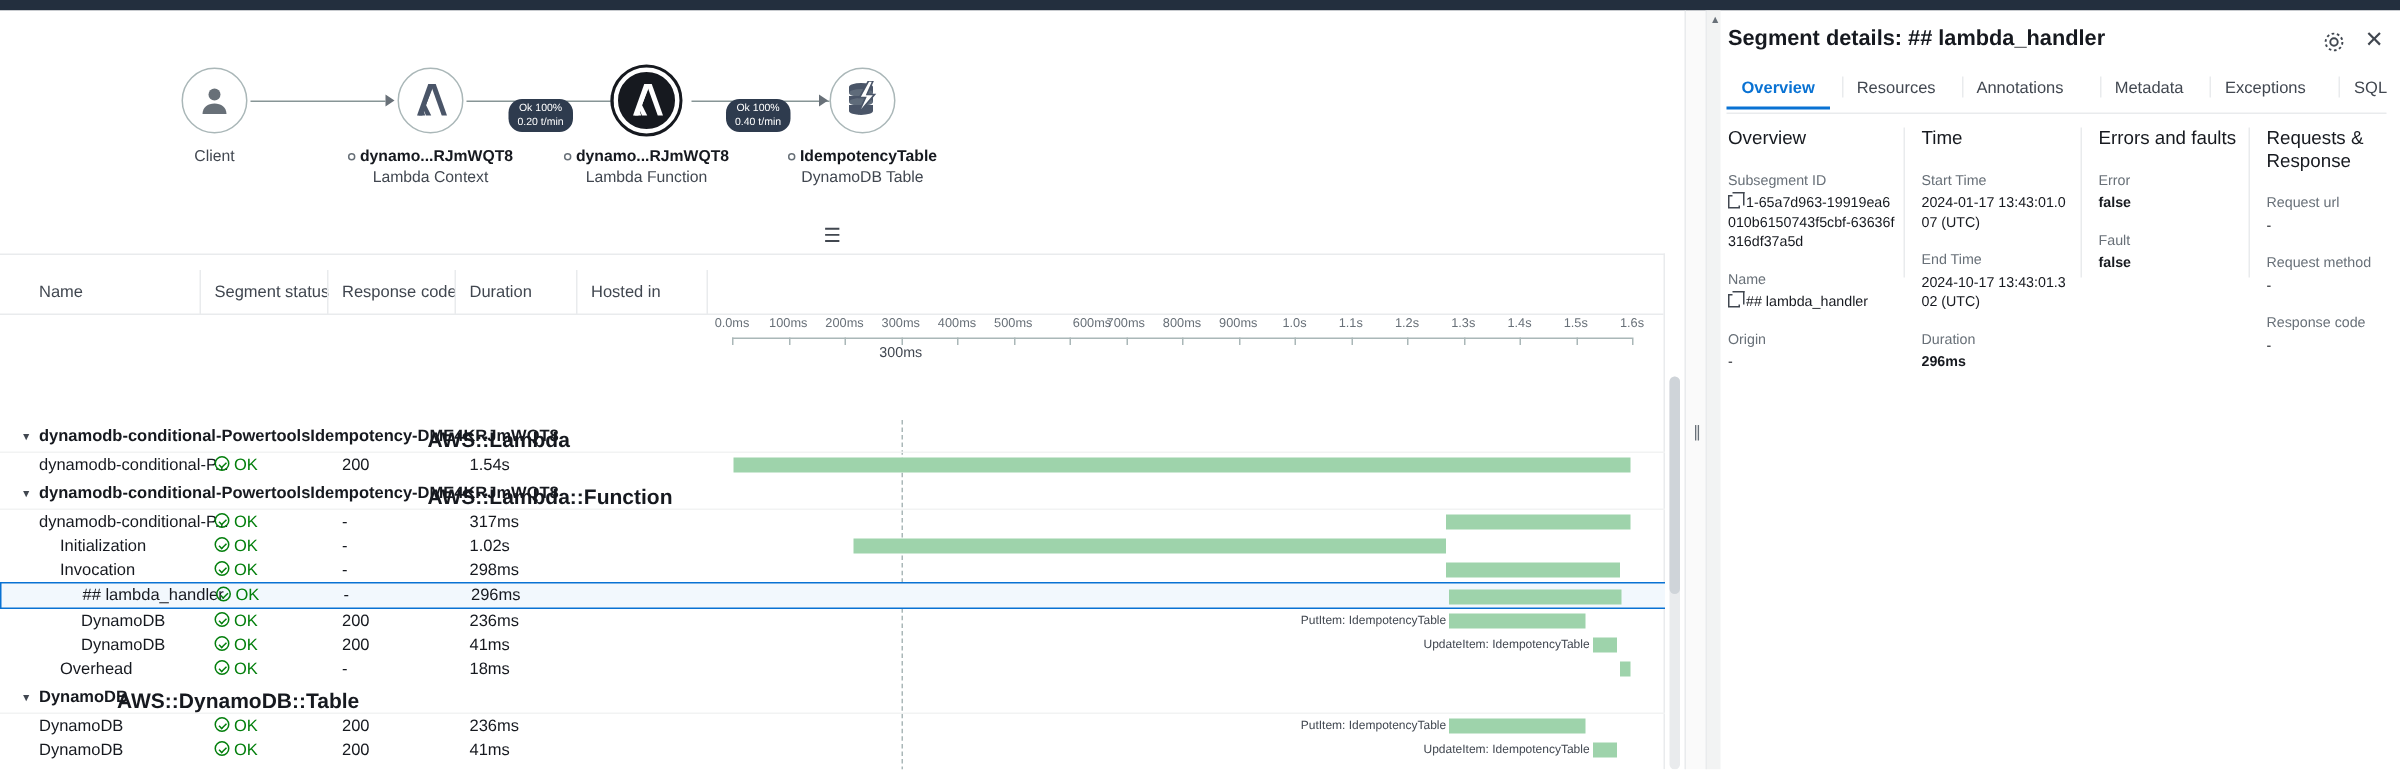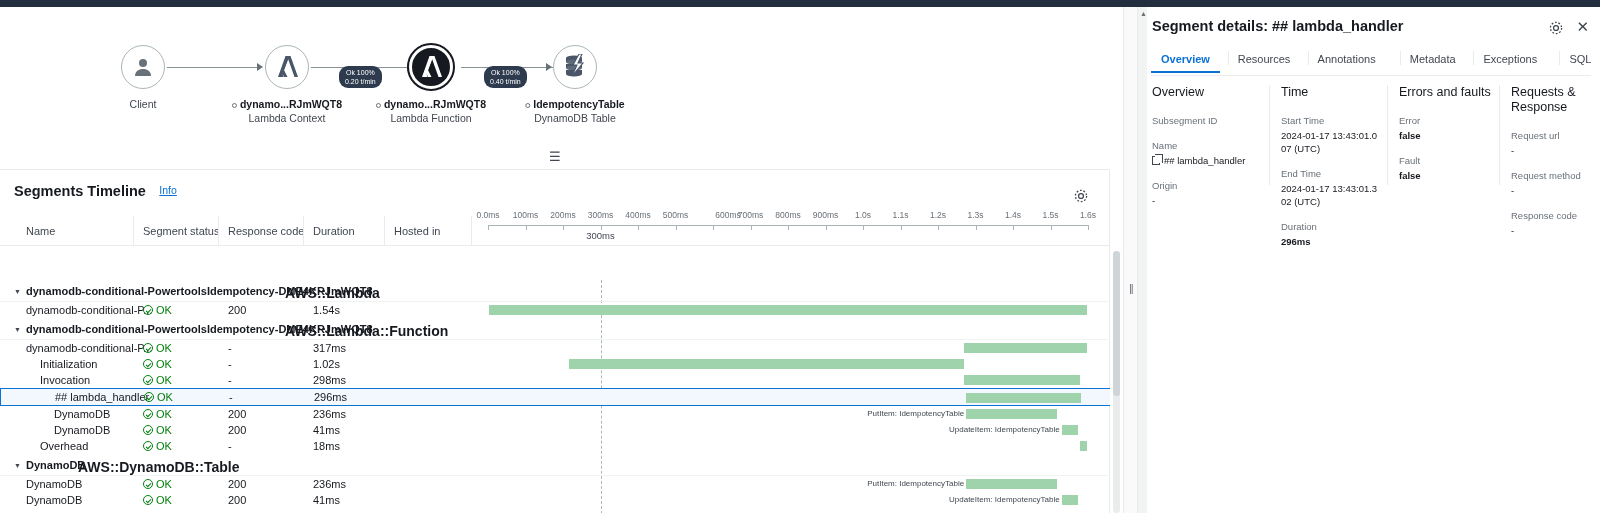--- a/index.html
+++ b/index.html
@@ -364,30 +364,20 @@
           <div class="lname"><span class="dot"></span><span>IdempotencyTable</span></div>
           <div class="ltype">DynamoDB Table</div>
         </div>
       </div>
 
       <div class="map-menu">☰</div>
     </div>
 
     <div class="tl-card">
 
-      <div class="tl-head">
-        <span class="tl-title">Segments Timeline</span>
-        <span class="tl-info">Info</span>
-        <span class="tl-gear">
-          <svg width="16" height="16" viewBox="0 0 20 20">
-            <circle cx="10" cy="10" r="3.1" fill="none" stroke="#414750" stroke-width="1.6"></circle>
-            <circle cx="10" cy="10" r="7" fill="none" stroke="#414750" stroke-width="1.6" stroke-dasharray="2.2 2.2"></circle>
-          </svg>
-        </span>
-      </div>
 
       <div class="th-row">
         <div class="th" style="left:26px;">Name</div>
         <div class="vline" style="left:133px;"></div>
         <div class="th" style="left:143px;">Segment status</div>
         <div class="vline" style="left:218px;"></div>
         <div class="th" style="left:228px;">Response code</div>
         <div class="vline" style="left:303px;"></div>
         <div class="th" style="left:313px;">Duration</div>
         <div class="vline" style="left:384px;"></div>
@@ -564,34 +554,35 @@
           <div class="tab" style="left: 258.8px;">Metadata</div>
           <div class="tab-sep" style="left: 322.4px;"></div>
           <div class="tab" style="left: 332.4px;">Exceptions</div>
           <div class="tab-sep" style="left: 408.4px;"></div>
           <div class="tab" style="left: 418.4px;">SQL</div>
         </div>
 
       <div class="col" style="left:5px; width:112px;">
         <div class="col-h">Overview</div>
         <div class="f-label">Subsegment ID</div>
+        <div class="f-value"><span class="copy-ico"></span><span>1-65a7d963-19919ea6010b6150743f5cbf-63636f316df37a5d</span></div>
         <div class="f-label">Name</div>
         <div class="f-value"><span class="copy-ico"></span><span>## lambda_handler</span></div>
         <div class="f-label">Origin</div>
         <div class="f-value">-</div>
       </div>
 
       <div class="coldiv" style="left:122px; height:100px;"></div>
 
       <div class="col" style="left:134px; width:100px;">
         <div class="col-h">Time</div>
         <div class="f-label">Start Time</div>
         <div class="f-value">2024-01-17 13:43:01.007 (UTC)</div>
         <div class="f-label">End Time</div>
-        <div class="f-value">2024-01-17 13:43:01.302 (UTC)</div>
+        <div class="f-value">2024-10-17 13:43:01.302 (UTC)</div>
         <div class="f-label">Duration</div>
         <div class="f-value strong">296ms</div>
       </div>
 
       <div class="coldiv" style="left:240px; height:100px;"></div>
 
       <div class="col" style="left:252px; width:95px;">
         <div class="col-h">Errors and faults</div>
         <div class="f-label">Error</div>
         <div class="f-value strong">false</div>

